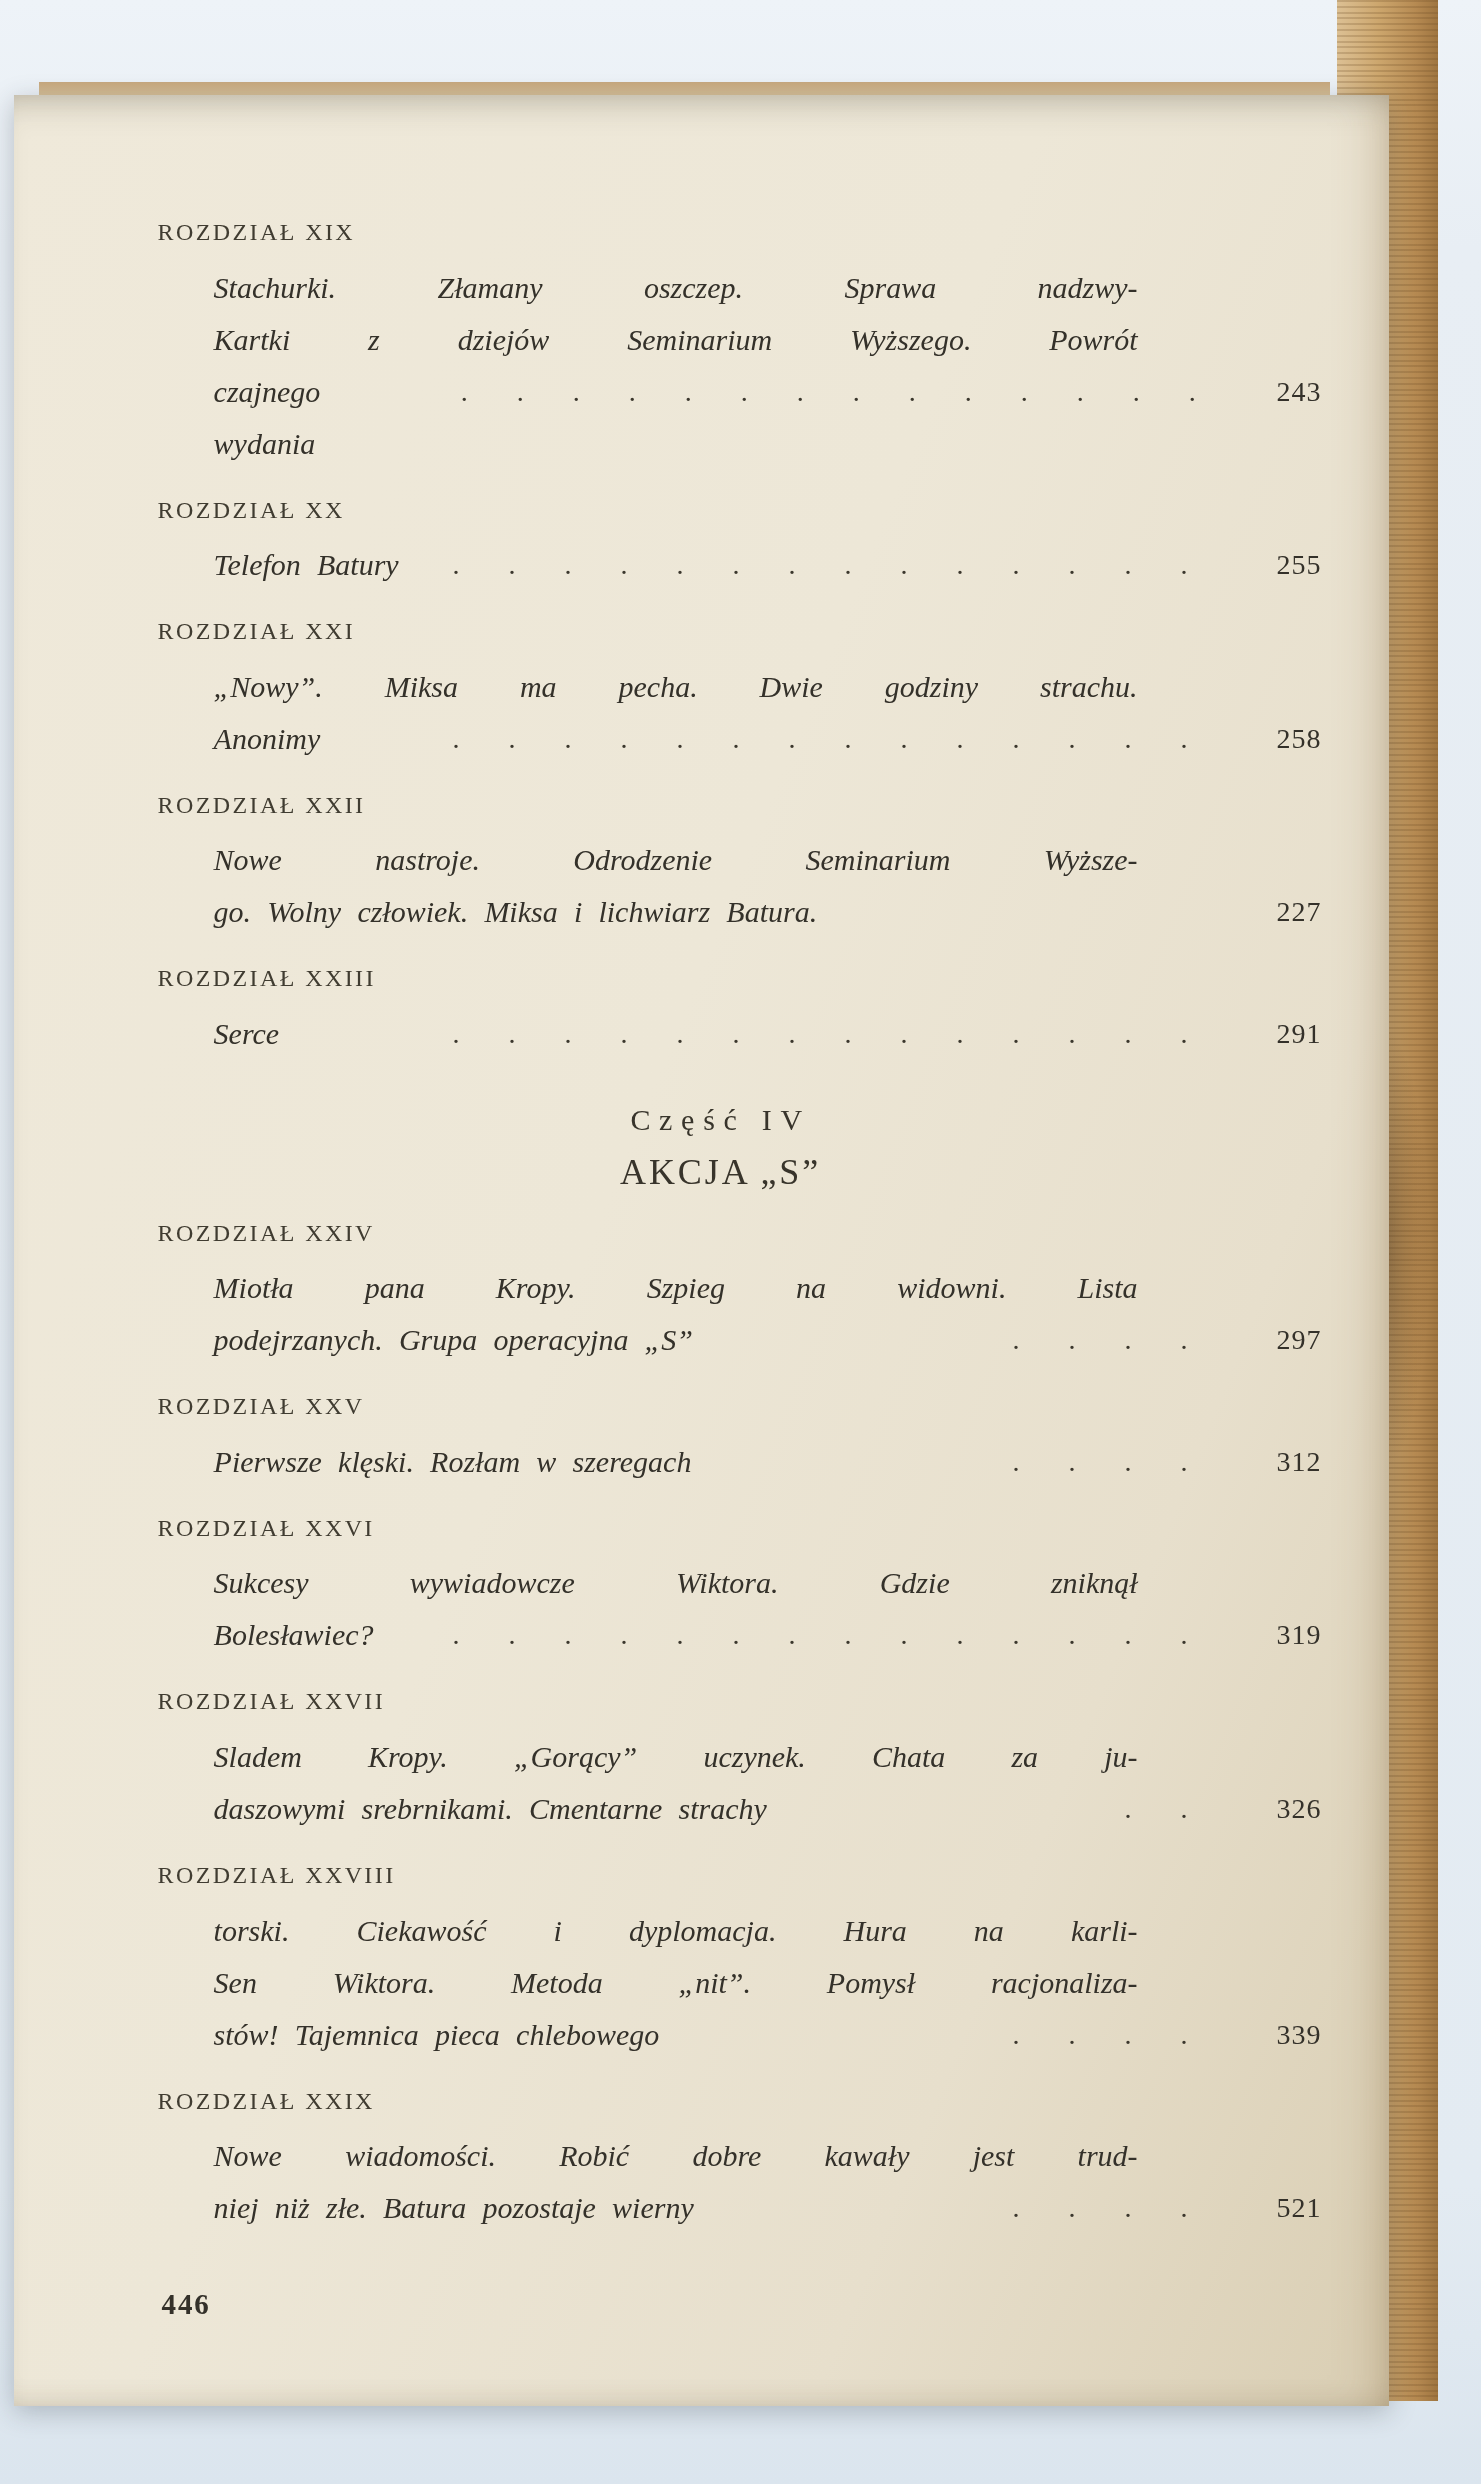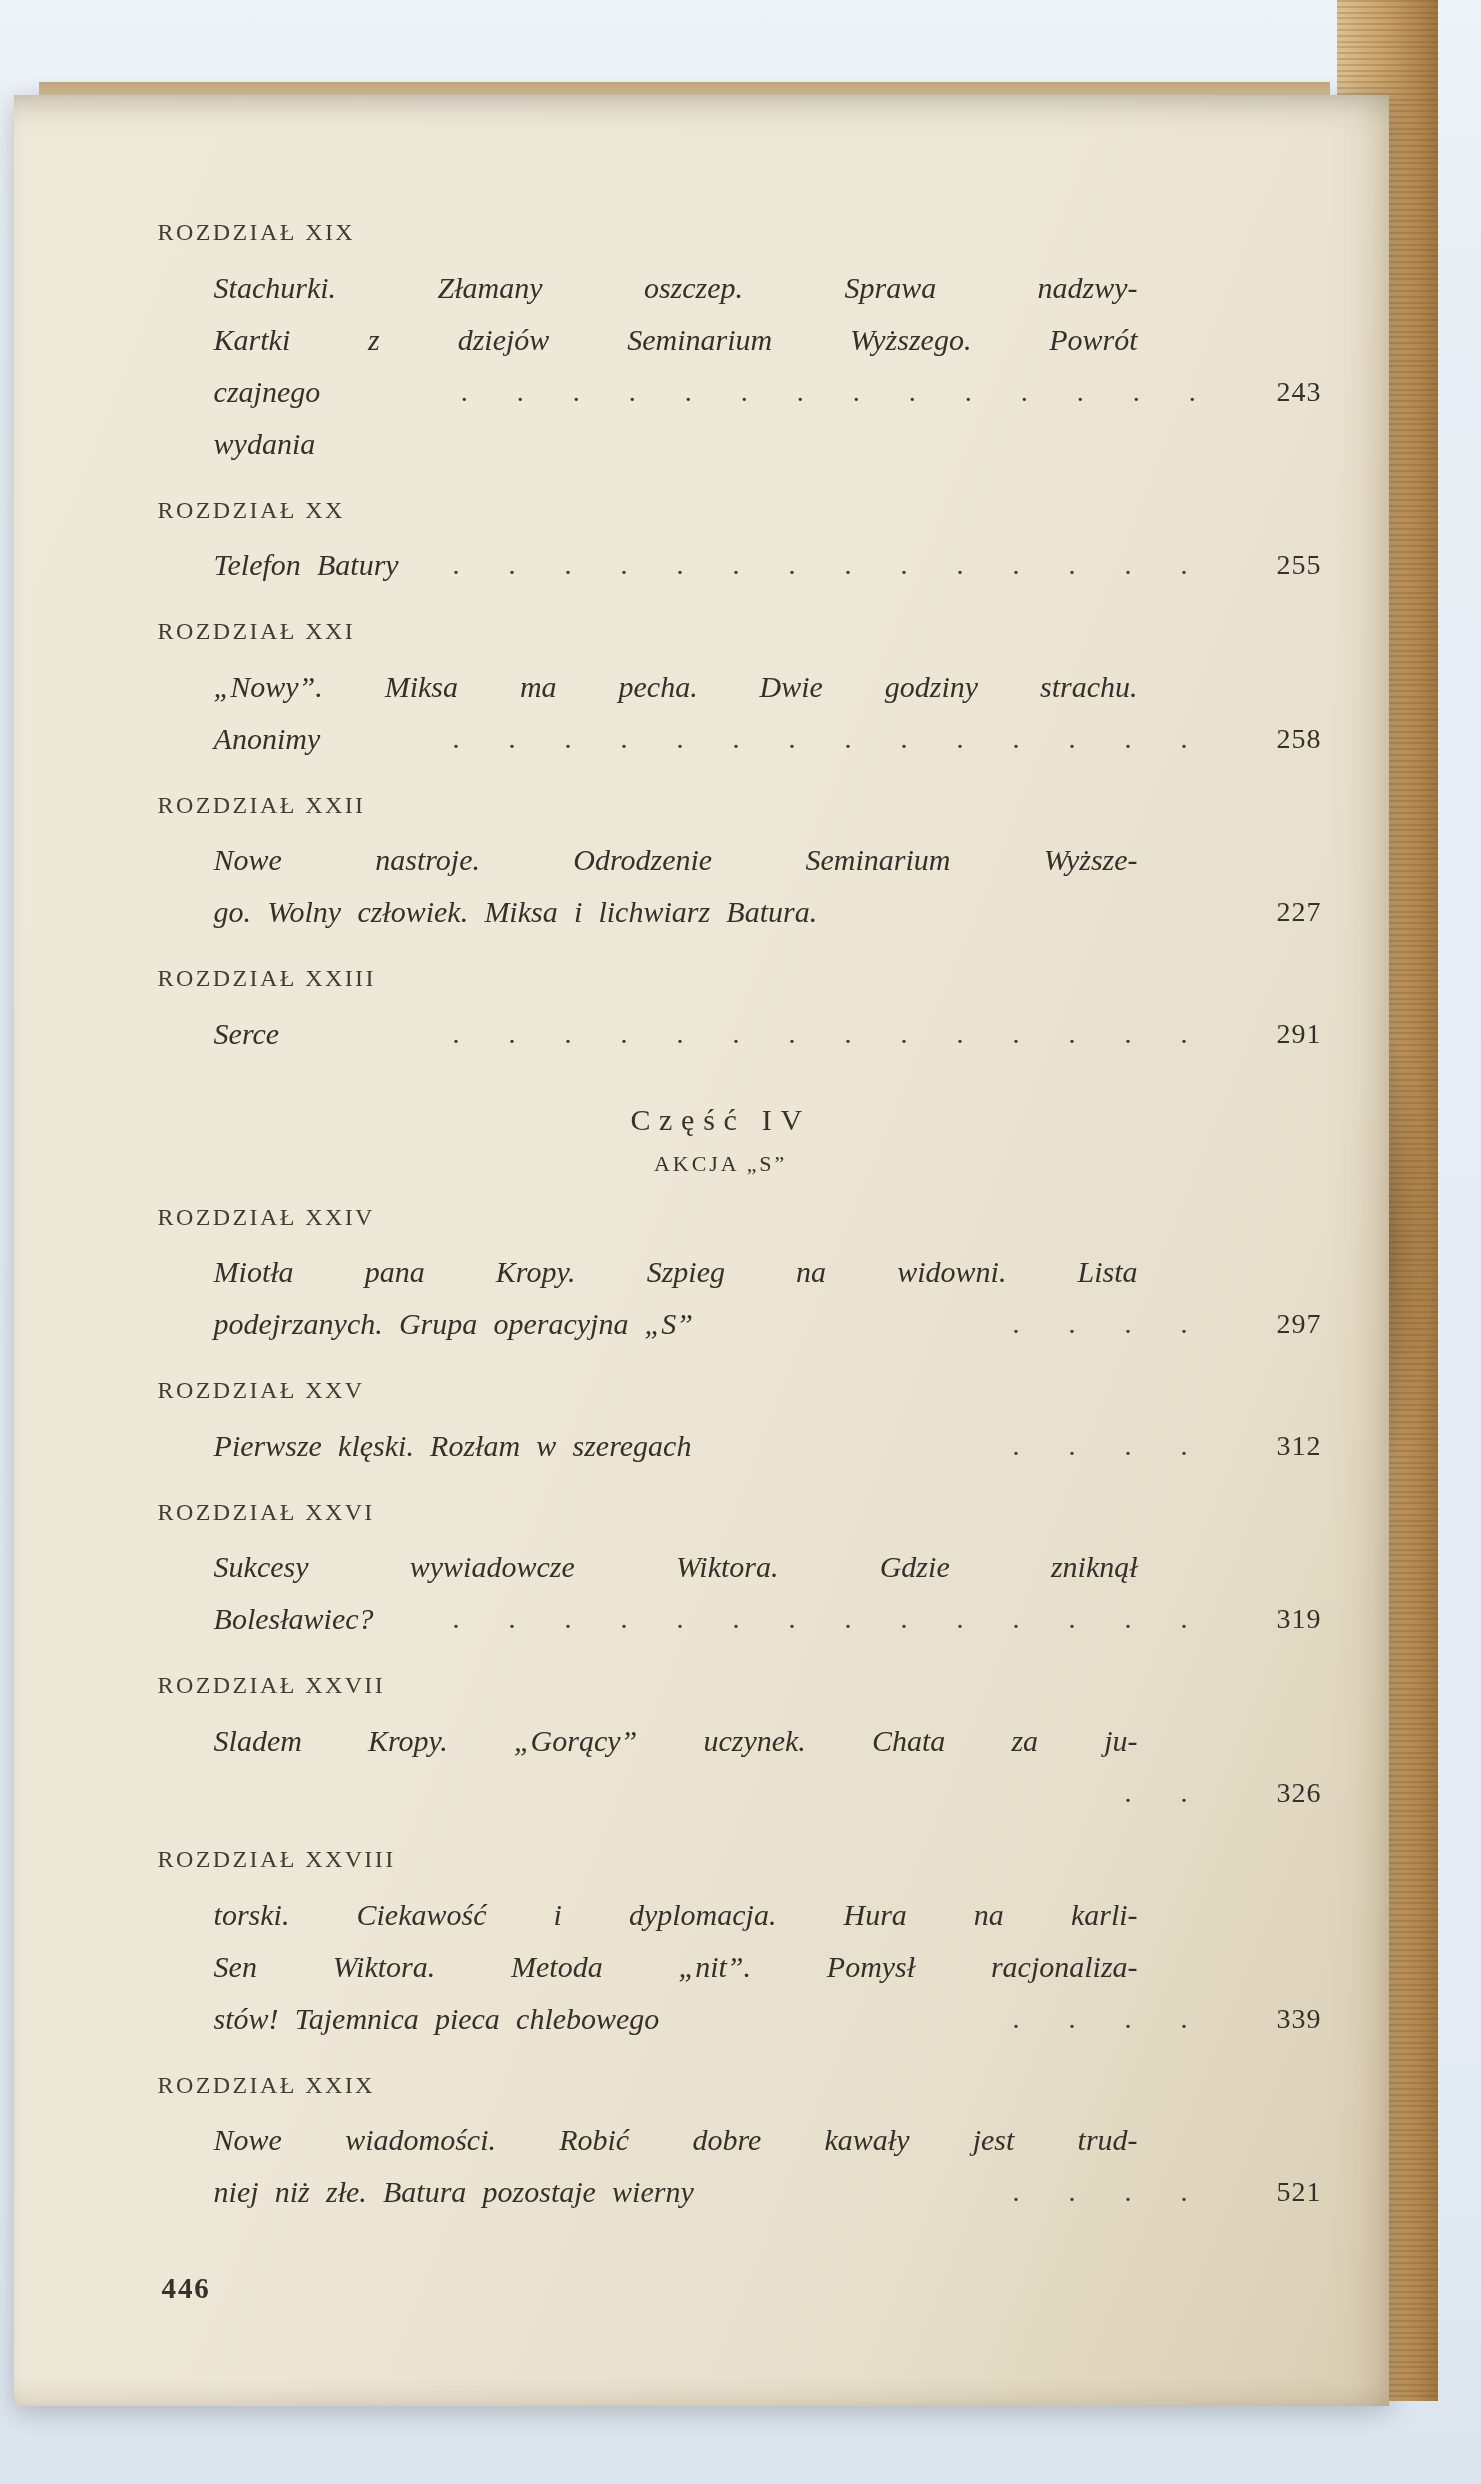--- a/index.html
+++ b/index.html
@@ -46,21 +46,21 @@
     flex:1 1 auto;overflow:hidden;white-space:nowrap;text-align:right;
     letter-spacing:49px;margin-left:25px;font-style:normal;
     font-size:28px;color:#3a362c;
   }
   .pg{
     flex:0 0 85px;text-align:right;font-style:normal;
     font-size:28px;letter-spacing:1px;color:#34312a;
   }
   .part{margin:43px 0 25px 0;width:1126px;text-align:center;color:#38342b;}
   .part-czesc{font-size:30px;letter-spacing:8.7px;margin-bottom:13.6px;}
-  .part-title{font-size:22px;letter-spacing:2.9px;}
+  .part-title{font-size:36px;letter-spacing:2.9px;}
   .folio{margin-top:54px;margin-left:3.9px;font-size:29px;font-weight:700;letter-spacing:1.9px;color:#34312a;}
 </style>
 </head>
 <body>
 
 <div class="photo">
   <div class="top-pages"></div>
   <div class="fore-edge"></div>
   <div class="book-page">
     <div class="content">
@@ -145,20 +145,21 @@
           <span class="txt">Bolesławiec?</span>
           <span class="dots">..............</span>
           <span class="pg">319</span>
         </div>
       </section>
 
       <section class="entry">
         <div class="chapter">ROZDZIAŁ XXVII</div>
         <div class="line full">Sladem Kropy. „Gorący” uczynek. Chata za ju-</div>
         <div class="line last">
+          <span class="txt">daszowymi srebrnikami. Cmentarne strachy</span>
           <span class="dots">..</span>
           <span class="pg">326</span>
         </div>
       </section>
 
       <section class="entry">
         <div class="chapter">ROZDZIAŁ XXVIII</div>
         <div class="line full">torski. Ciekawość i dyplomacja. Hura na karli-</div>
         <div class="line full">Sen Wiktora. Metoda „nit”. Pomysł racjonaliza-</div>
         <div class="line last">

